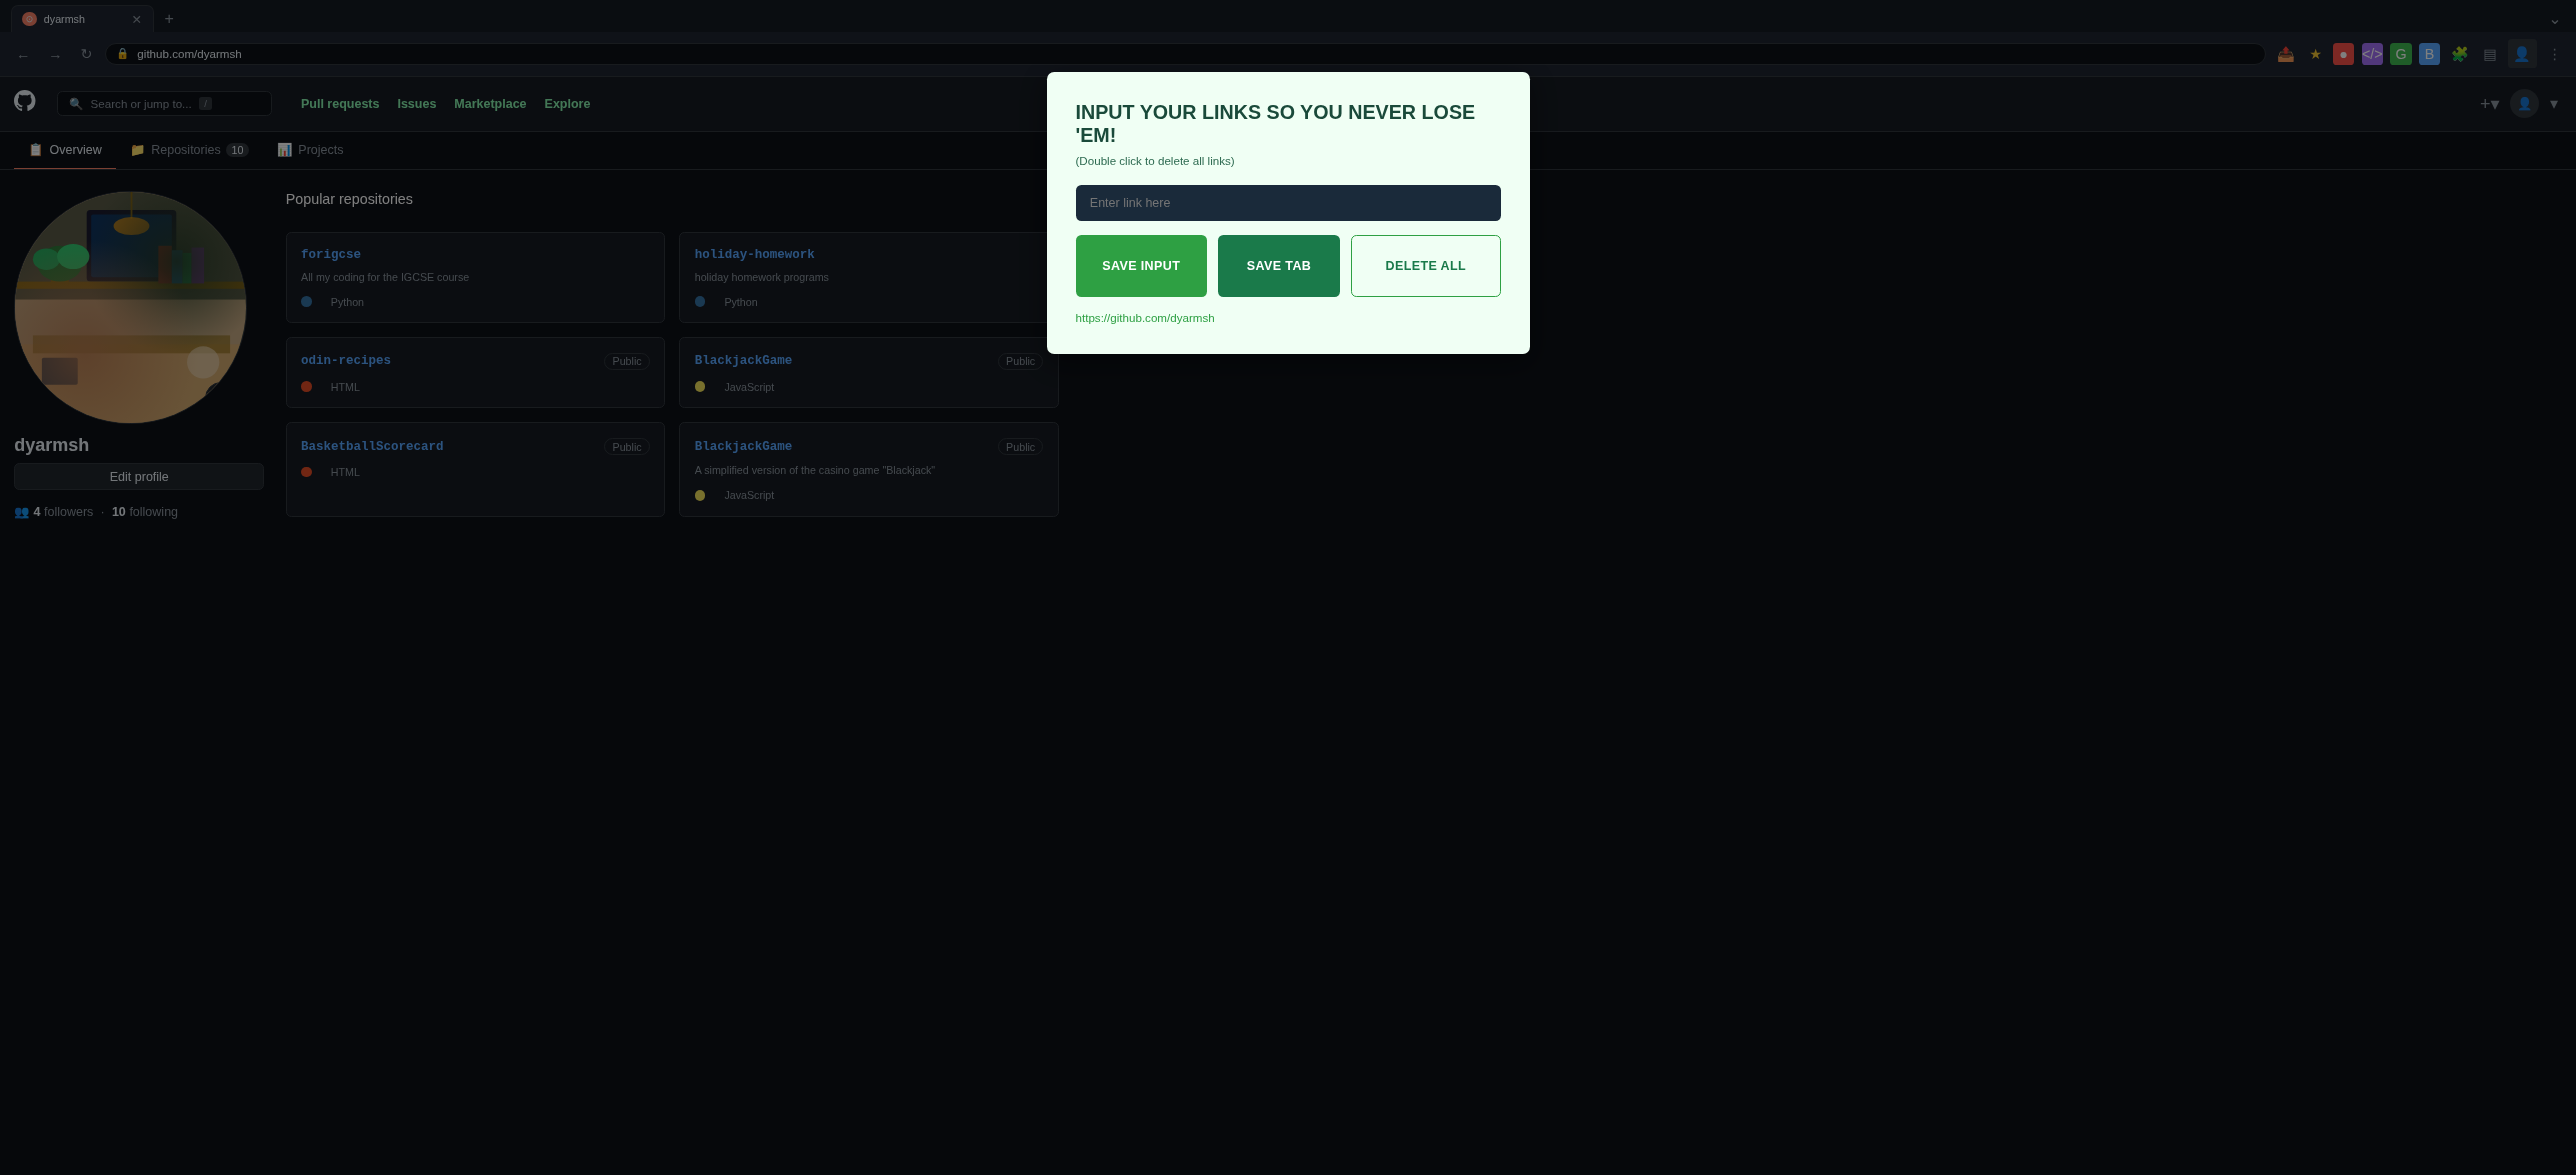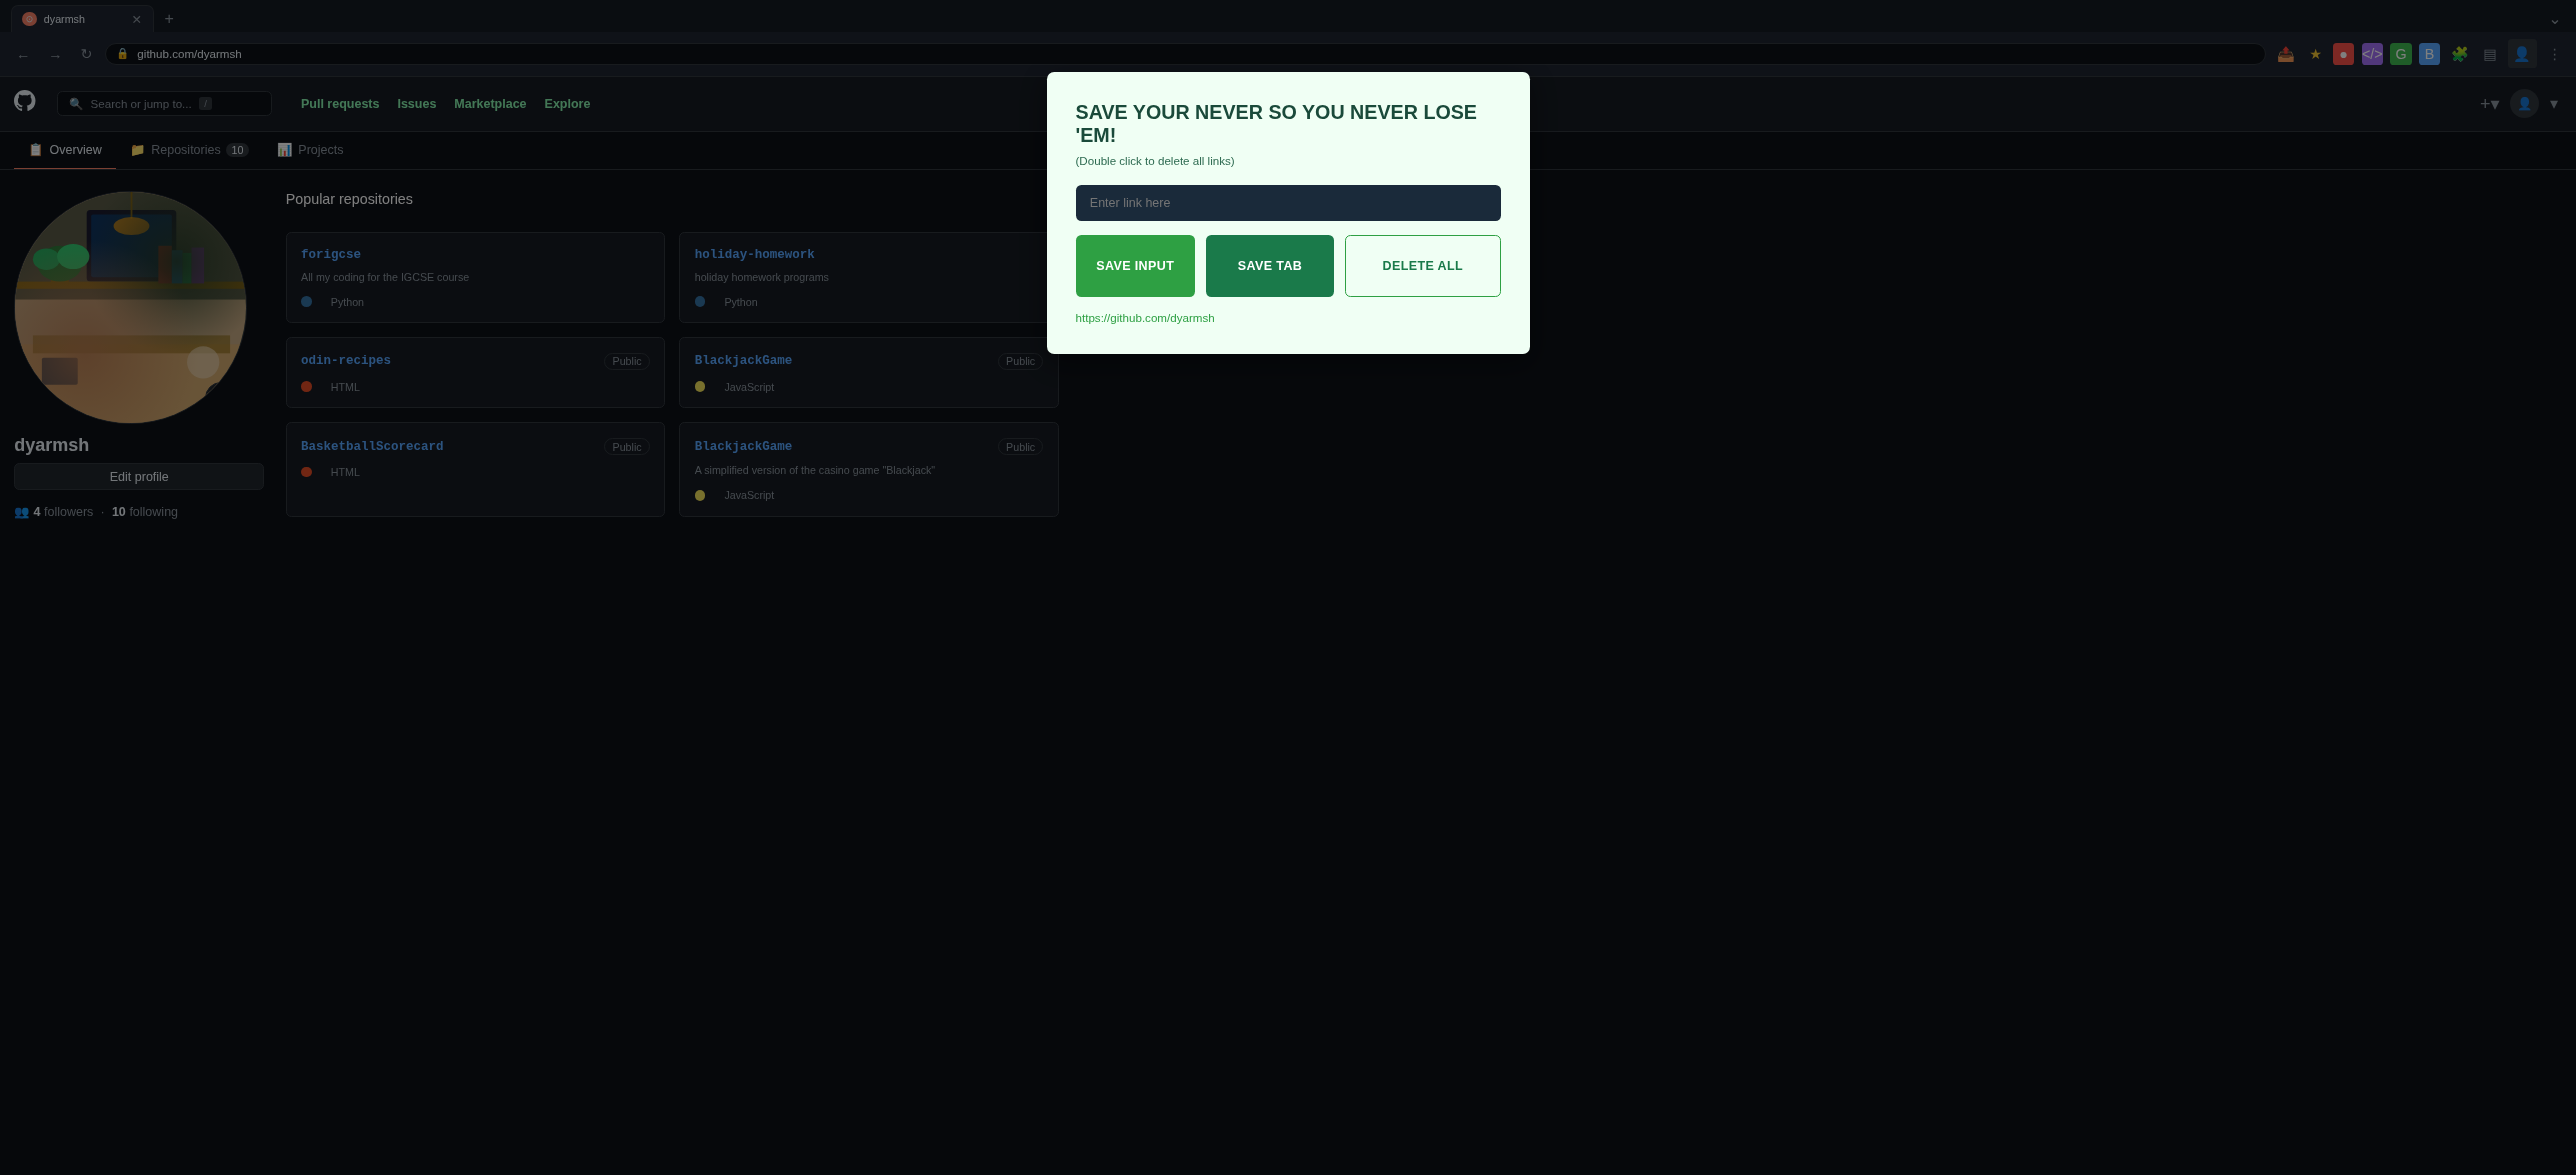--- a/index.html
+++ b/index.html
@@ -393,21 +393,21 @@
       margin-bottom: 14.3px;
     }
     .btn-save-input {
       flex: 1;
       background: #2ea043;
       border: none;
       border-radius: 5.4px;
       color: white;
       font-size: 12.5px;
       font-weight: 700;
-      padding: 6px;
+      padding: 15px;
       cursor: pointer;
       letter-spacing: 0.4px;
     }
     .btn-save-tab {
       flex: 1;
       background: #1a7a4a;
       border: none;
       border-radius: 5.4px;
       color: white;
       font-size: 12.5px;
@@ -651,21 +651,21 @@
           <span>JavaScript</span>
         </div>
       </div>
 
     </div>
   </div>
 </div>
 
 <div class="modal-overlay">
   <div class="modal">
-    <div class="modal-title">SAVE YOUR NEVER SO YOU NEVER LOSE 'EM!</div>
+    <div class="modal-title">INPUT YOUR LINKS SO YOU NEVER LOSE 'EM!</div>
     <div class="modal-subtitle">(Double click to delete all links)</div>
     <input class="modal-input" type="text" placeholder="Enter link here" style="">
     <div class="modal-buttons">
       <button class="btn-save-input">SAVE INPUT</button>
       <button class="btn-save-tab">SAVE TAB</button>
       <button class="btn-delete-all">DELETE ALL</button>
     </div>
     <a class="modal-link">https://github.com/dyarmsh</a>
   </div>
 </div>

